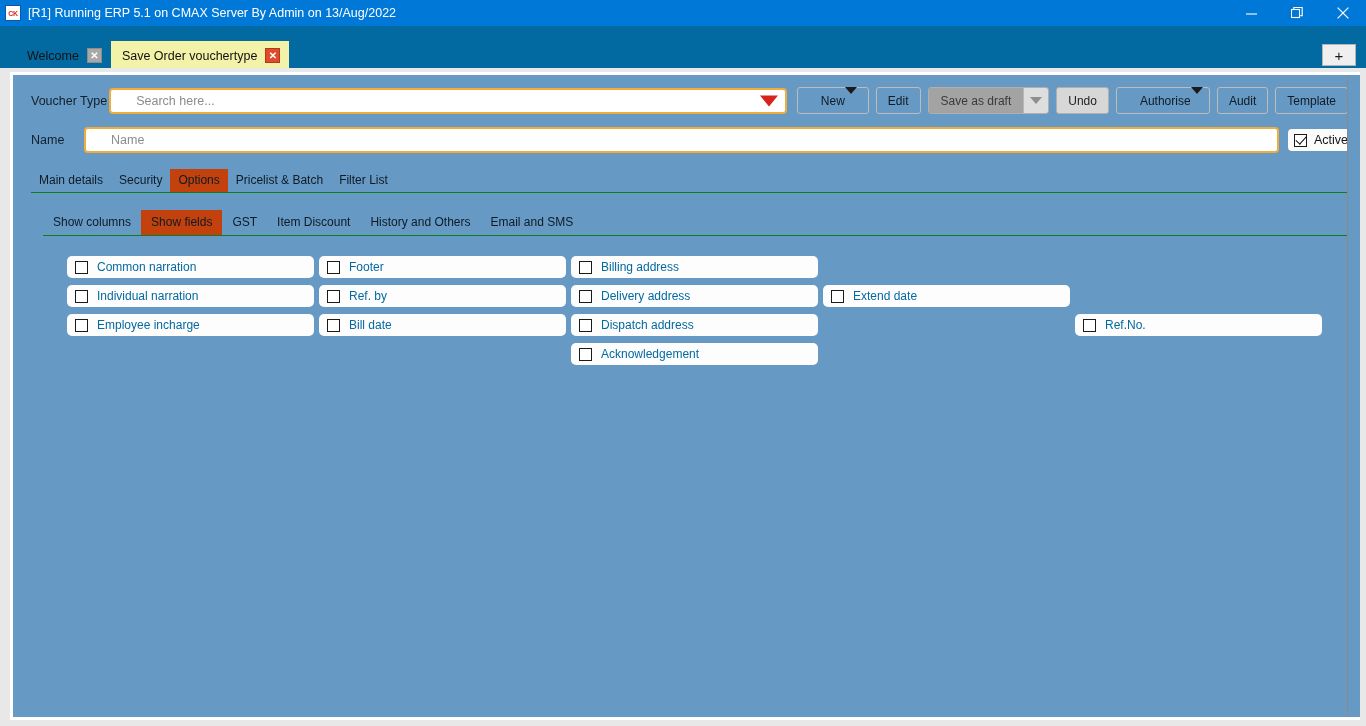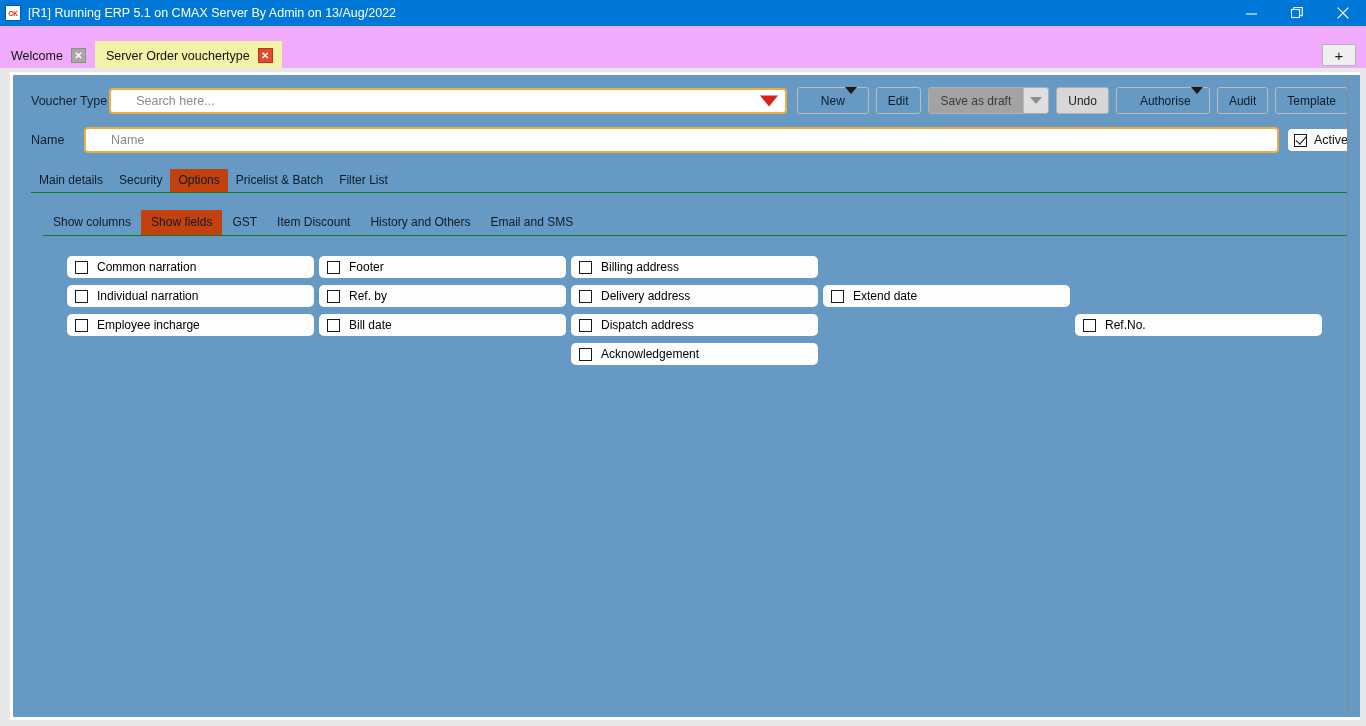--- a/index.html
+++ b/index.html
@@ -27,24 +27,25 @@
   .win-btns { display: flex; height: 26px; }
   .win-btn {
     width: 46px; height: 26px;
     display: flex; align-items: center; justify-content: center;
     color: #fff;
   }
   .win-btn svg { display: block; }
 
   
   .tabstrip {
-    height: 47px; background: #f0abfc;
+    height: 47px; background: #0369a1;
     display: flex; align-items: flex-end;
     position: relative;
     border-bottom: 3px solid #0b7a17;
+    padding-left: 16px;
   }
   .tab {
     height: 29px; display: flex; align-items: center;
     padding: 0 9px 0 11px; gap: 8px;
     font-size: 12.5px; color: #111;
     white-space: nowrap;
   }
   .tab.active { background: #f2f2a8; }
   .tab-close {
     width: 15px; height: 15px;
@@ -196,21 +197,21 @@
   .grid {
     position: relative;
     margin-top: 20px;
     height: 140px;
   }
   .chk-pill {
     position: absolute;
     height: 22px; background: #fdfdfd; border-radius: 5px;
     display: flex; align-items: center; gap: 9px;
     padding-left: 8px;
-    font-size: 12px; color: #000000;
+    font-size: 12px; color: #0369a1;
     white-space: nowrap;
   }
 </style>
 </head>
 <body>
 
 <div class="titlebar">
   <div class="app-icon">CK</div>
   <div class="title-text">[R1] Running ERP 5.1 on CMAX Server By Admin on 13/Aug/2022</div>
   <div class="win-btns">
@@ -233,21 +234,21 @@
     </div>
   </div>
 </div>
 
 <div class="tabstrip">
   <div class="tab">
     <span>Welcome</span>
     <span class="tab-close">✕</span>
   </div>
   <div class="tab active">
-    <span>Server Order vouchertype</span>
+    <span>Save Order vouchertype</span>
     <span class="tab-close">✕</span>
   </div>
   <div class="addtab">+</div>
 </div>
 
 <div class="outer">
 <div class="panel-frame">
 
   <div class="row-voucher">
     <div class="lbl lbl-voucher">Voucher Type</div>

